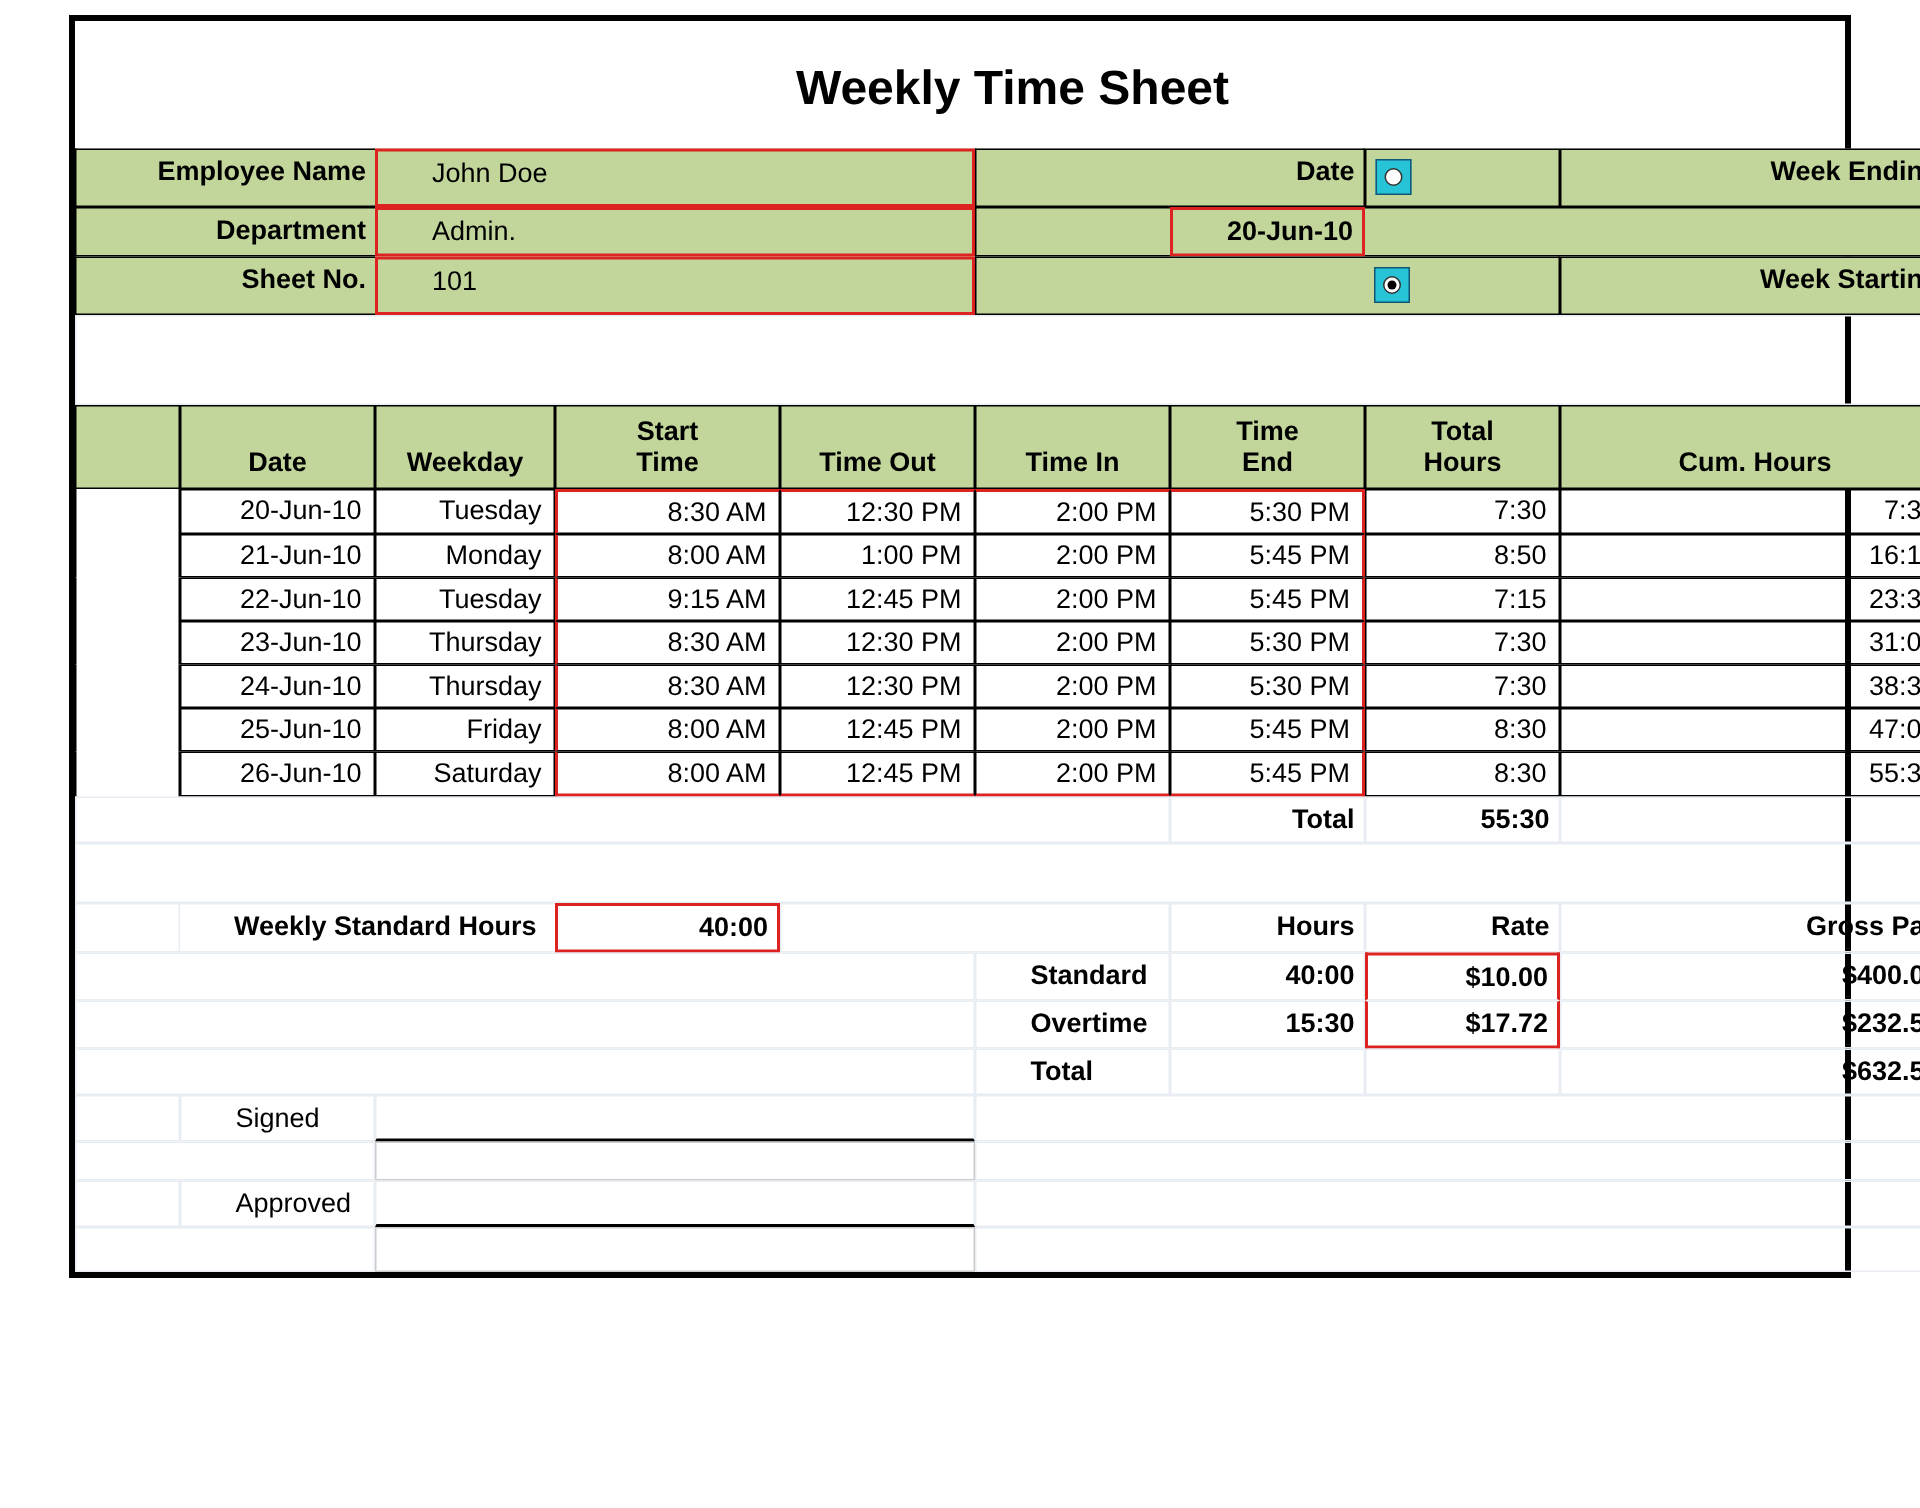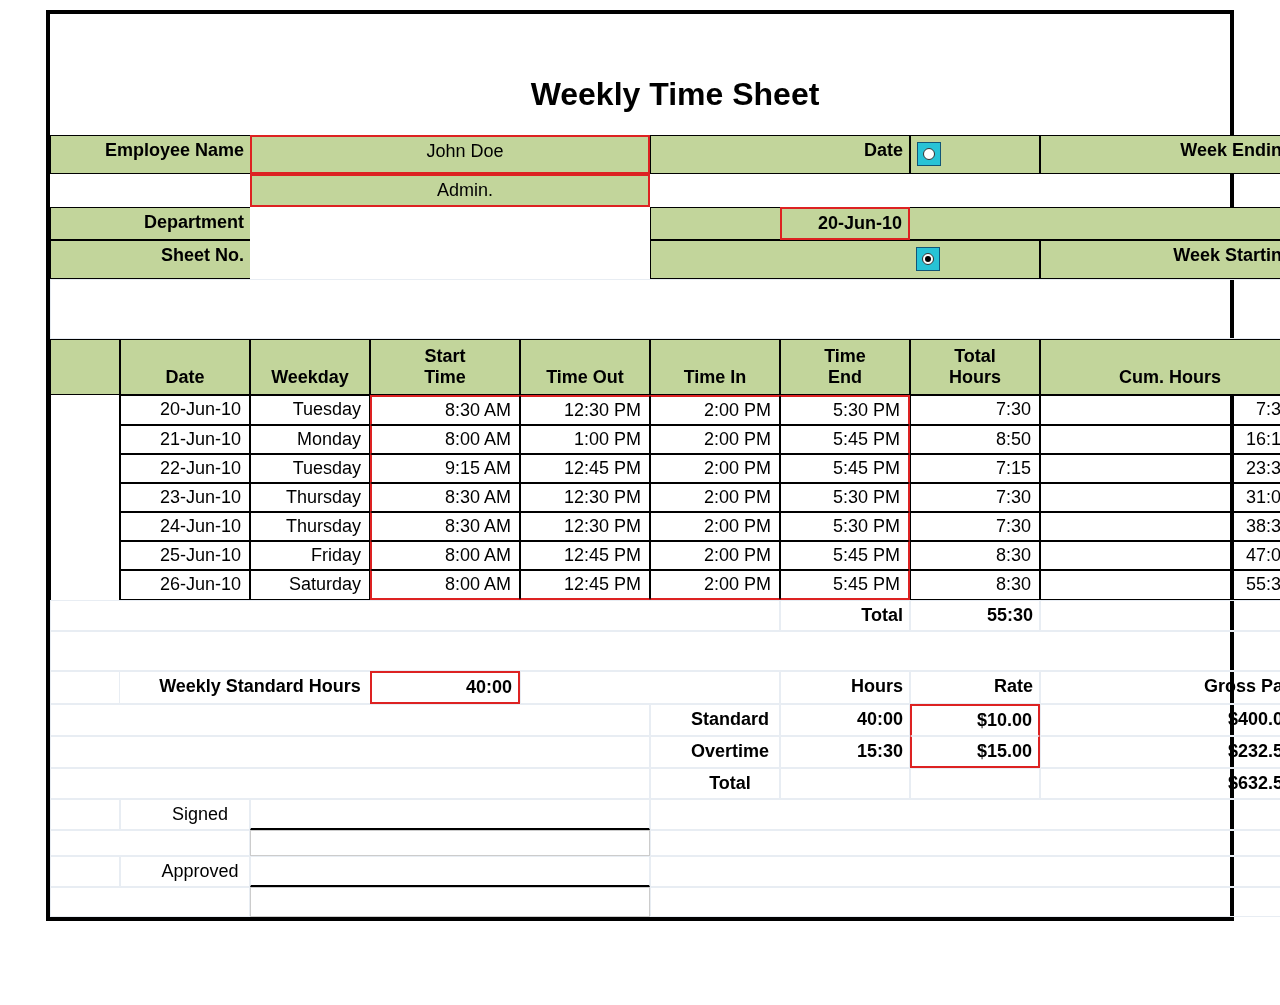--- a/index.html
+++ b/index.html
@@ -12,40 +12,39 @@
   .outer {
     width: 1180px;
     margin: 0 auto;
     border: 4px solid #000;
     position: relative;
     background: #fff;
   }
   .grid {
     display: grid;
     grid-template-columns: 70px 130px 120px 150px 130px 130px 130px 130px 130px 130px;
-    margin-top: 36px;
   }
   .cell { border: 1px solid #e8edf3; padding: 4px 6px; min-height: 26px; box-sizing: border-box; }
   .title {
     grid-column: 1 / 11;
     text-align: center;
     font-weight: bold;
     font-size: 32px;
     padding: 26px 0 22px 0;
   }
   .hdr-cell {
     border: 1px solid #000;
     padding: 4px 6px;
     box-sizing: border-box;
     background: #c2d59b;
   }
   .hdr-label { font-weight: bold; text-align: right; }
   .red-box { border: 2px solid #d22 !important; }
   .rt { text-align: right; }
-  .lt { text-align: center; padding-left: 36px; }
+  .lt { text-align: left; padding-left: 36px; }
   .b { font-weight: bold; }
 
   .colhdr {
     background: #c2d59b;
     border: 1px solid #000;
     font-weight: bold;
     text-align: center;
     display: flex;
     flex-direction: column;
     justify-content: flex-end;
@@ -102,28 +101,29 @@
 
     <div class="hdr-cell hdr-label norb" style="grid-column:1/3">Employee Name</div>
     <div class="hdr-cell red-box lt" style="grid-column:3/6">John Doe</div>
     <div class="hdr-cell" style="grid-column:6/7;border-right:none"></div>
     <div class="hdr-cell hdr-label" style="grid-column:7/8;border-left:none">Date</div>
     <div class="hdr-cell" style="grid-column:8/9">
       <span class="radio"></span>
     </div>
     <div class="hdr-cell b rt" style="grid-column:9/11">Week Ending</div>
 
+    <div class="hdr-cell hdr-label norb" style="grid-column:1/3">Department</div>
     <div class="hdr-cell red-box lt" style="grid-column:3/6">Admin.</div>
-    <div class="hdr-cell hdr-label norb" style="grid-column:1/3">Department</div>
     <div class="hdr-cell norb" style="grid-column:6/7"></div>
     <div class="hdr-cell red-box b rt" style="grid-column:7/8">20-Jun-10</div>
     <div class="hdr-cell nolb norb" style="grid-column:8/9"></div>
     <div class="hdr-cell nolb" style="grid-column:9/11"></div>
 
     <div class="hdr-cell hdr-label norb" style="grid-column:1/3">Sheet No.</div>
+    <div class="hdr-cell red-box lt" style="grid-column:3/6">101</div>
     <div class="hdr-cell norb" style="grid-column:6/8"></div>
     <div class="hdr-cell nolb" style="grid-column:8/9">
       <span class="radio sel"></span>
     </div>
     <div class="hdr-cell b rt" style="grid-column:9/11">Week Starting</div>
 
     <div class="cell" style="grid-column:1/11;min-height:60px"></div>
 
     <div class="colhdr" style="grid-column:1/2"></div>
     <div class="colhdr">Date</div>
@@ -225,21 +225,21 @@
 
     <div class="cell" style="grid-column:1/6"></div>
     <div class="cell b lt">Standard</div>
     <div class="cell b rt">40:00</div>
     <div class="cell b rt red-border-left red-border-right red-border-top">$10.00</div>
     <div class="cell b rt" style="grid-column:9/11">$400.00</div>
 
     <div class="cell" style="grid-column:1/6"></div>
     <div class="cell b lt">Overtime</div>
     <div class="cell b rt">15:30</div>
-    <div class="cell b rt red-border-left red-border-right red-border-bottom">$15.00</div>
+    <div class="cell b rt red-border-left red-border-right red-border-bottom">$17.72</div>
     <div class="cell b rt" style="grid-column:9/11">$232.50</div>
 
     <div class="cell" style="grid-column:1/6"></div>
     <div class="cell b lt">Total</div>
     <div class="cell"></div>
     <div class="cell"></div>
     <div class="cell b rt" style="grid-column:9/11">$632.50</div>
 
     <div class="cell"></div>
     <div class="cell lt">Signed</div>

